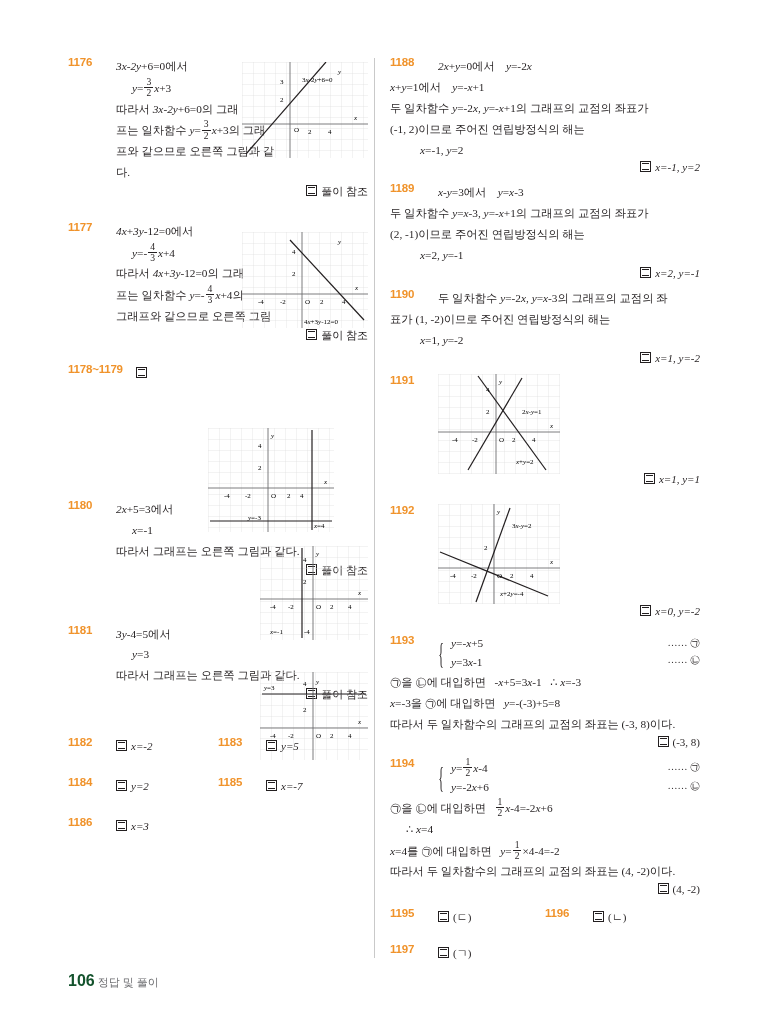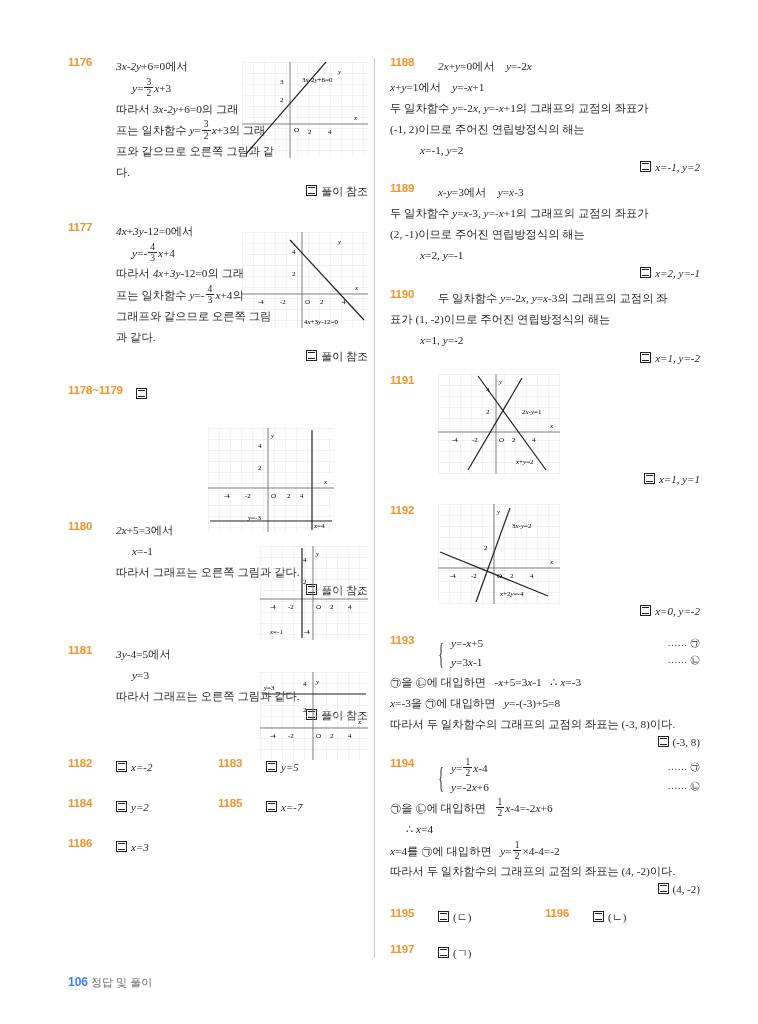--- a/index.html
+++ b/index.html
@@ -67,21 +67,21 @@
   .sys .r { display:block; white-space:nowrap; line-height:1.7; }
 
   
   .graph { position:absolute; }
   .grid-svg { display:block; }
 
   .footer {
     position:absolute; left:68px; bottom:34px;
     font-family:"Liberation Sans", sans-serif; font-size:11px; color:#231f20;
   }
-  .footer .pg { color:#3b82f6; font-weight:bold; font-size:12px; }
+  .footer .pg { color:#14532d; font-weight:bold; font-size:16px; }
   .footer .lbl { color:#6d6e71; margin-left:3px; }
 
   .inline-pair { display:flex; }
   .inline-pair > div { flex:1; }
   .small { font-size:11px; }
 </style>
 </head>
 <body>
 
 <div class="page">
@@ -128,21 +128,20 @@
     </div>
 
     <div class="item" style="margin-top:22px;">
       <span class="num">1177</span>
       <span class="body narrow">
         <span class="ln"><span class="mth">4x</span>+<span class="mth">3y</span>-12=0에서</span>
         <span class="ln ind"><span class="mth">y</span>=-<span class="frac"><span class="n">4</span><span class="d">3</span></span><span class="mth">x</span>+4</span>
         <span class="ln">따라서 <span class="mth">4x</span>+<span class="mth">3y</span>-12=0의 그래</span>
         <span class="ln">프는 일차함수 <span class="mth">y</span>=-<span class="frac"><span class="n">4</span><span class="d">3</span></span><span class="mth">x</span>+4의</span>
         <span class="ln">그래프와 같으므로 오른쪽 그림</span>
-        <span class="ln">과 같다.</span>
       </span>
       <div class="ans" style="width:300px;">
         <span class="ansbox"></span><span>풀이 참조</span>
       </div>
     </div>
 
     <div class="graph" style="left:174px; top:176px;">
       <svg class="grid-svg" width="126" height="96" viewBox="0 0 126 96">
         <rect x="0" y="0" width="126" height="96" fill="url(#p1)"></rect>
         <line x1="0" y1="62" x2="126" y2="62" stroke="#6d6e71" stroke-width="0.9"></line>

